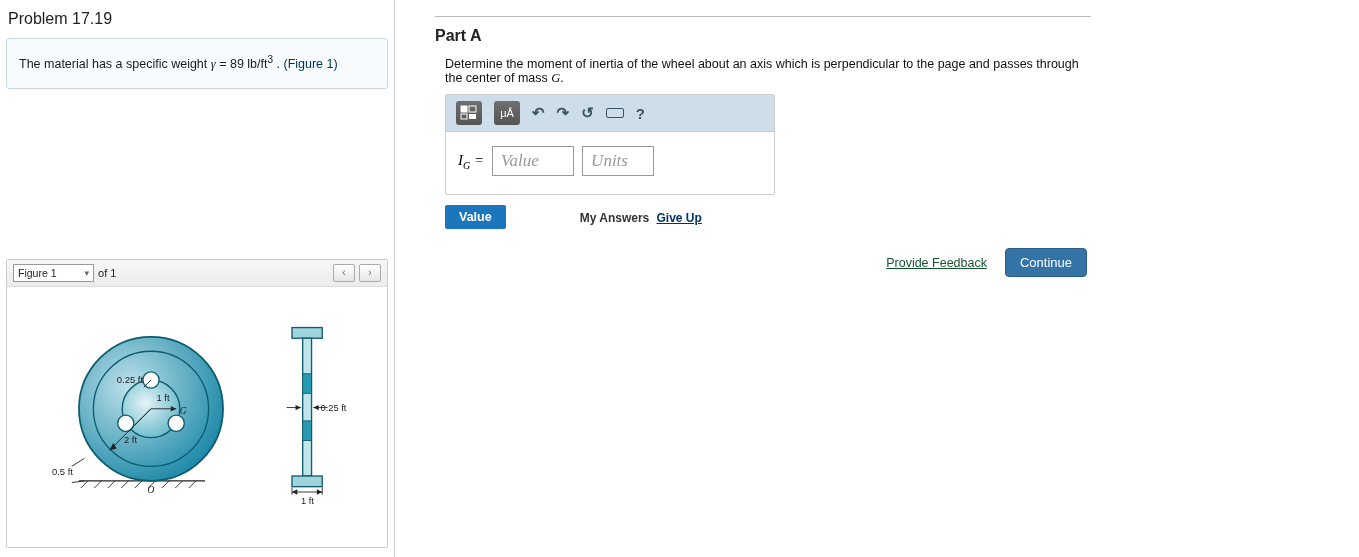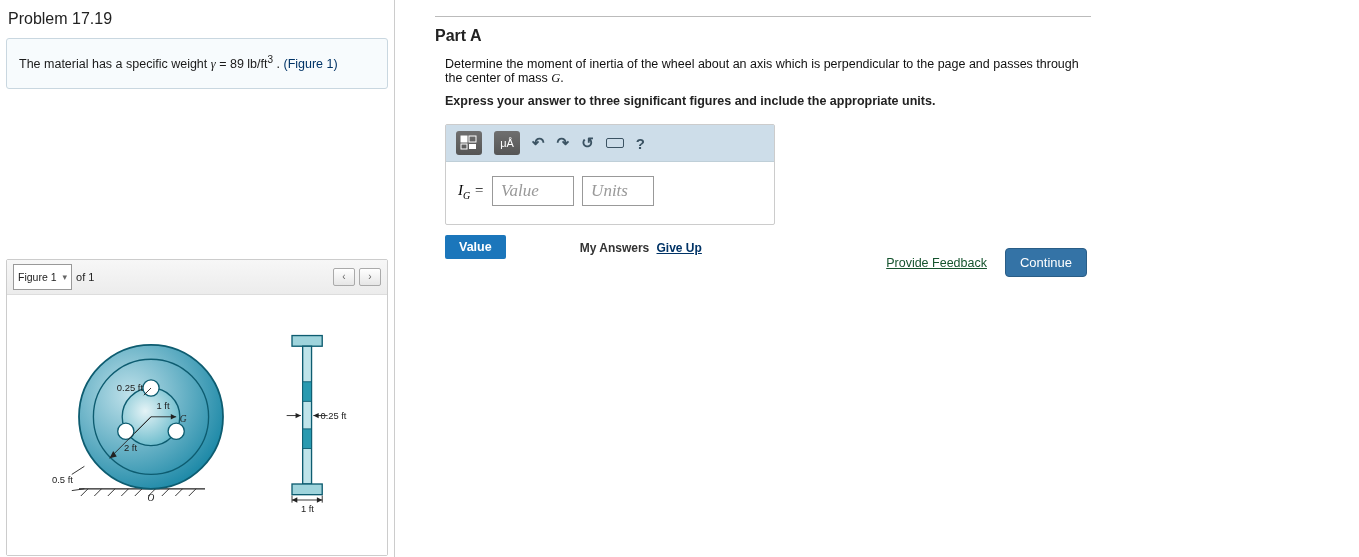--- a/index.html
+++ b/index.html
@@ -55,23 +55,23 @@
     background: linear-gradient(#f7f7f7,#ececec);
     border-bottom: 1px solid #ddd;
     gap: 4px;
   }
   .fig-select {
     border: 1px solid #999;
     background: #fff;
     height: 18px;
     display: inline-flex;
     align-items: center;
-    padding: 12px 4px;
+    padding: 4px 4px;
     font-size: 10.5px;
-    gap: 6px;
+    gap: 28px;
   }
   .fig-select .caret { font-size: 9px; color: #666; }
   .fig-nav {
     margin-left: auto;
     display: flex;
     gap: 4px;
   }
   .nav-btn {
     border: 1px solid #aaa;
     background: linear-gradient(#fff,#e6e6e6);
@@ -326,21 +326,20 @@
       </div>
     </div>
   </div>
 
   <div class="right-col">
     <hr class="hr-top">
     <div class="part-title">Part A</div>
     <div class="question">
       <span>Determine the moment of inertia of the wheel about an axis which is perpendicular to the page and passes through the center of mass </span><span class="varG">G</span><span>.</span>
     </div>
-    <div class="instr">Express your answer to three significant figures and include the appropriate units.</div>
 
     <div class="input-area">
       <div class="toolbar">
         <div class="tbtn">
           <svg width="18" height="16">
               <rect x="1" y="1" width="6" height="6" fill="#fff" stroke="#fff"></rect>
               <rect x="9" y="1" width="7" height="6" fill="none" stroke="#fff"></rect>
               <rect x="1" y="9" width="6" height="5" fill="none" stroke="#fff"></rect>
               <rect x="9" y="9" width="7" height="5" fill="#fff"></rect>
             </svg>

